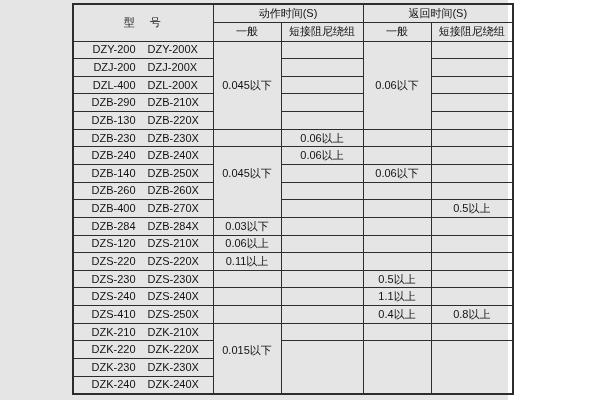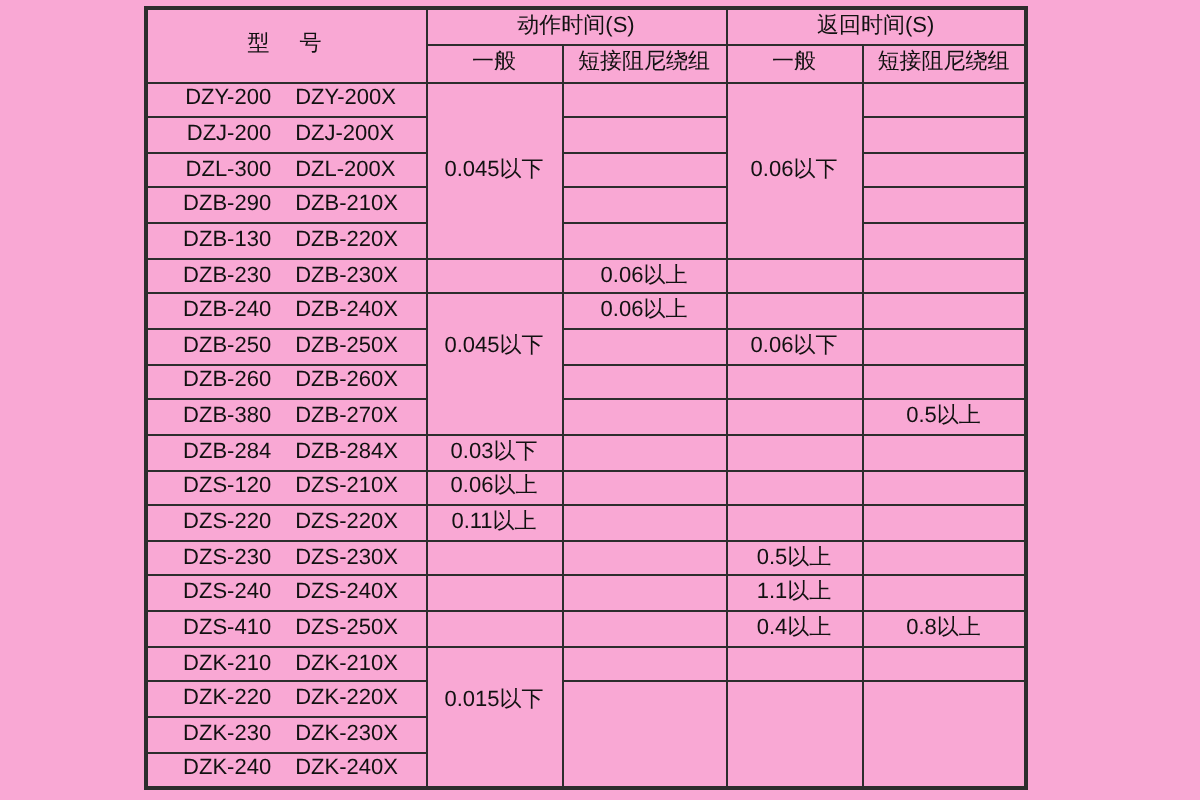--- a/index.html
+++ b/index.html
@@ -1,17 +1,17 @@
 <!DOCTYPE html>
 <html><head>
 <meta charset="utf-8">
 <style>
   html,body { margin:0; padding:0; background:#ffffff; }
   .canvas {
-    position:relative; width:600px; height:400px; background:#f9a8d4;
+    position:relative; width:508px; height:400px; background:#e5e5e5;
     font-family:"Liberation Sans", sans-serif; color:#1a1a1a;
   }
   table.spec {
     position:absolute; left:72px; top:3px;
     border-collapse:collapse; table-layout:fixed; width:440px;
     border:2px solid #2d2d2d;
   }
   col.c-model  { width:140px; }
   col.c-ag     { width:68px; }
   col.c-ad     { width:82px; }
@@ -77,21 +77,21 @@
               <span>DZJ-200X</span>
             </div>
           </td>
       <td></td>
       <td></td>
     </tr>
 
     <tr class="drow">
       <td>
             <div class="mwrap">
-              <span>DZL-300</span>
+              <span>DZL-400</span>
               <span>DZL-200X</span>
             </div>
           </td>
       <td></td>
       <td></td>
     </tr>
 
     <tr class="drow">
       <td>
             <div class="mwrap">
@@ -136,21 +136,21 @@
           </td>
       <td rowspan="4" class="vtop2">0.045以下</td>
       <td>0.06以上</td>
       <td></td>
       <td></td>
     </tr>
 
     <tr class="drow">
       <td>
             <div class="mwrap">
-              <span>DZB-250</span>
+              <span>DZB-140</span>
               <span>DZB-250X</span>
             </div>
           </td>
       <td></td>
       <td>0.06以下</td>
       <td></td>
     </tr>
 
     <tr class="drow">
       <td>
@@ -160,21 +160,21 @@
             </div>
           </td>
       <td></td>
       <td></td>
       <td></td>
     </tr>
 
     <tr class="drow">
       <td>
             <div class="mwrap">
-              <span>DZB-380</span>
+              <span>DZB-400</span>
               <span>DZB-270X</span>
             </div>
           </td>
       <td></td>
       <td></td>
       <td>0.5以上</td>
     </tr>
 
     <tr class="drow">
       <td>

